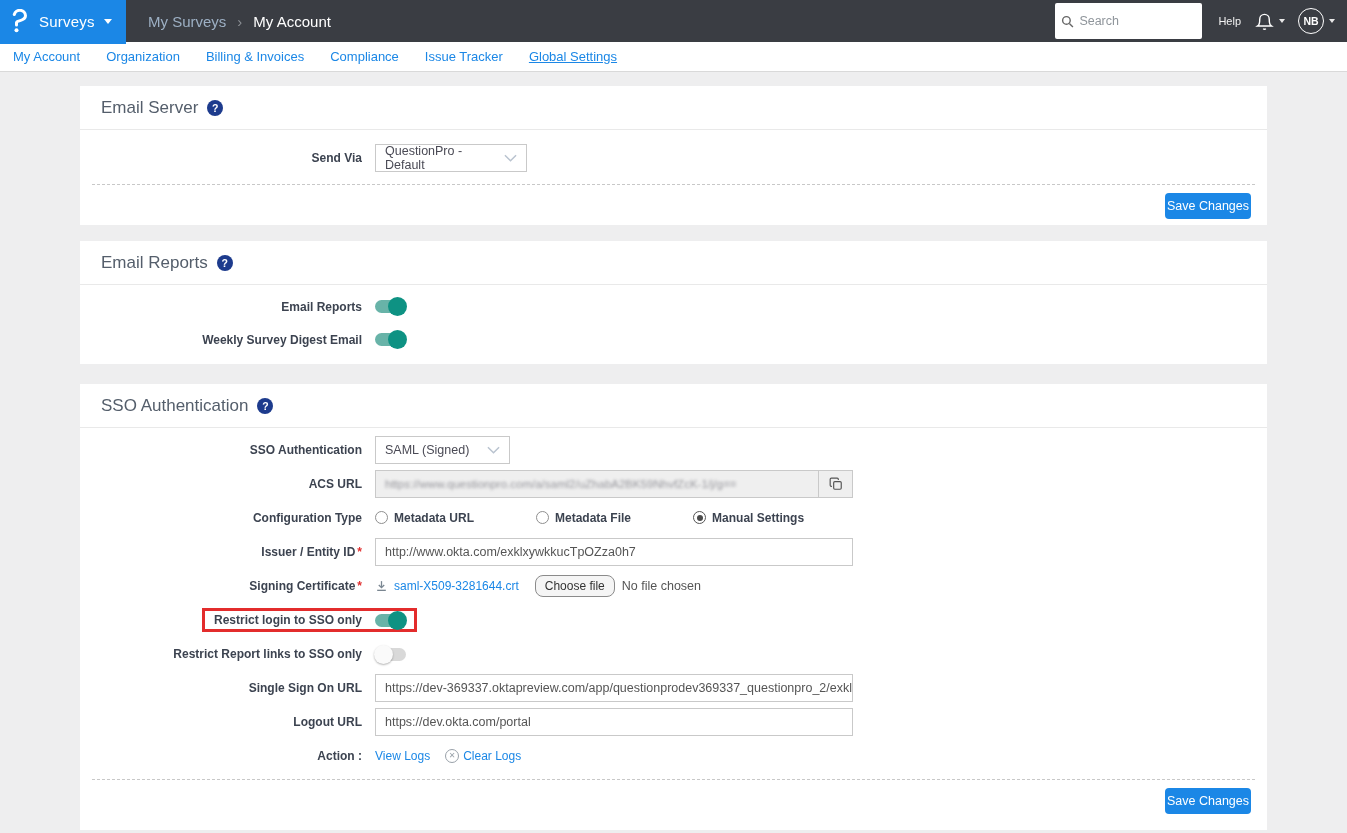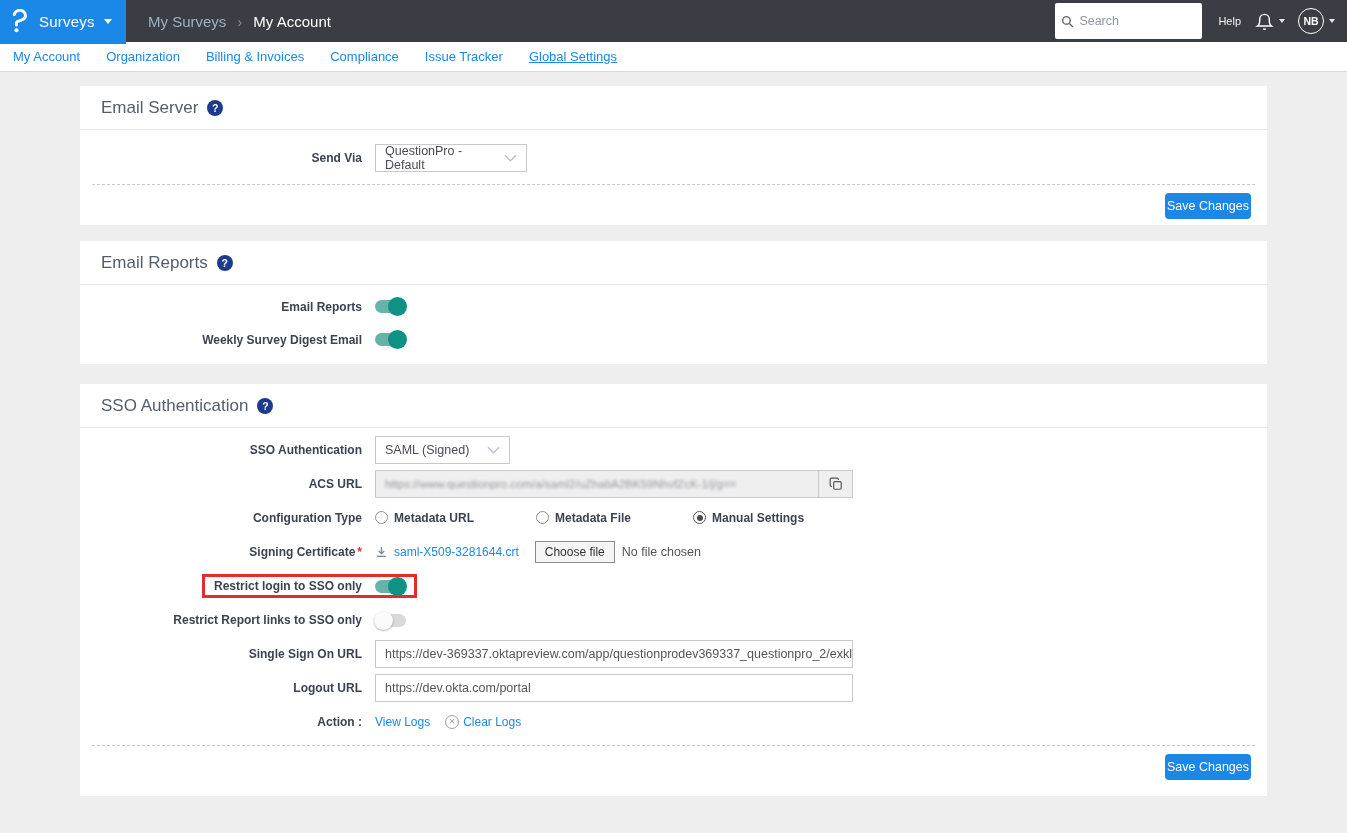--- a/index.html
+++ b/index.html
@@ -60,21 +60,21 @@
   .radio-label { font-size:12px; font-weight:bold; color:#3c4350; }
   
   .toggle { width:31px; height:13px; border-radius:7px; background:#68b3a8; position:relative; display:inline-block; cursor:pointer; flex-shrink:0; }
   .toggle .knob { width:19px; height:19px; border-radius:50%; background:#0e9283; position:absolute; top:-3px; right:-1px; }
   .toggle.off { background:#d9d9d9; }
   .toggle.off .knob { left:-1px; right:auto; background:#fafafa; box-shadow:0 1px 2px rgba(0,0,0,.3); }
   
   .restrict-box { position:absolute; right:850px; top:50%; transform:translateY(-50%); display:inline-flex; align-items:center; gap:13px; border:3px solid #e32c2c; padding:2px 8px 2px 9px; background:#fff; }
   
   .cert-link { color:#1b87e6; font-size:12px; margin-left:6px; cursor:pointer; }
-  .choose-file { margin-left:16px; border:1px solid #8b8b8b; background:#f5f5f5; font-family:"Liberation Sans",sans-serif; font-size:12px; color:#333; padding:3px 9px; border-radius:0; cursor:pointer; }
+  .choose-file { margin-left:16px; border:1px solid #8b8b8b; background:#f5f5f5; font-family:"Liberation Sans",sans-serif; font-size:12px; color:#333; padding:3px 9px; border-radius:8px; cursor:pointer; }
   .no-file { font-size:12.5px; color:#555; margin-left:7px;text-align:center; }
   
   .action-link { color:#1b87e6; font-size:12px; cursor:pointer; }
   .clear-x { width:14px; height:14px; border:1px solid #99a1a9; border-radius:50%; color:#99a1a9; font-size:8px; line-height:12px; text-align:center; display:inline-block; margin:0 4px 0 15px; }
   
   .dashed { border:none; border-top:1px dashed #c8c8c8; margin:0 12px; }
   .dashed.mt9 { margin-top:9px; }
   .dashed.mt12 { margin-top:12px; }
   .save-row { display:flex; justify-content:flex-end; padding:8px 16px 6px; }
   .btn-primary { background:#1b87e6; color:#fff; font-family:"Liberation Sans",sans-serif; font-size:12.5px; height:26px; padding:0 2px; border:none; border-radius:4px; cursor:pointer; }
@@ -233,20 +233,26 @@
           <span class="radio"></span>
           <span class="radio-label">Metadata File</span>
         </span>
         <span class="radio-item">
           <span class="radio checked"></span>
           <span class="radio-label">Manual Settings</span>
         </span>
       </div>
     </div>
 
+    <div class="frow">
+      <div class="flabel"><span>Issuer / Entity ID</span><span class="req">*</span></div>
+      <div class="fctrl">
+        <div class="input w478">http://www.okta.com/exklxywkkucTpOZza0h7</div>
+      </div>
+    </div>
 
     <div class="frow">
       <div class="flabel"><span>Signing Certificate</span><span class="req">*</span></div>
       <div class="fctrl">
         <span style="display:flex;">
           <svg width="13" height="14" viewBox="0 0 24 24" fill="none" stroke="#7a8691" stroke-width="2.4">
               <path d="M12 3 v11"></path>
               <path d="M7 10 l5 5 5-5"></path>
               <path d="M4 20 h16"></path>
             </svg>

